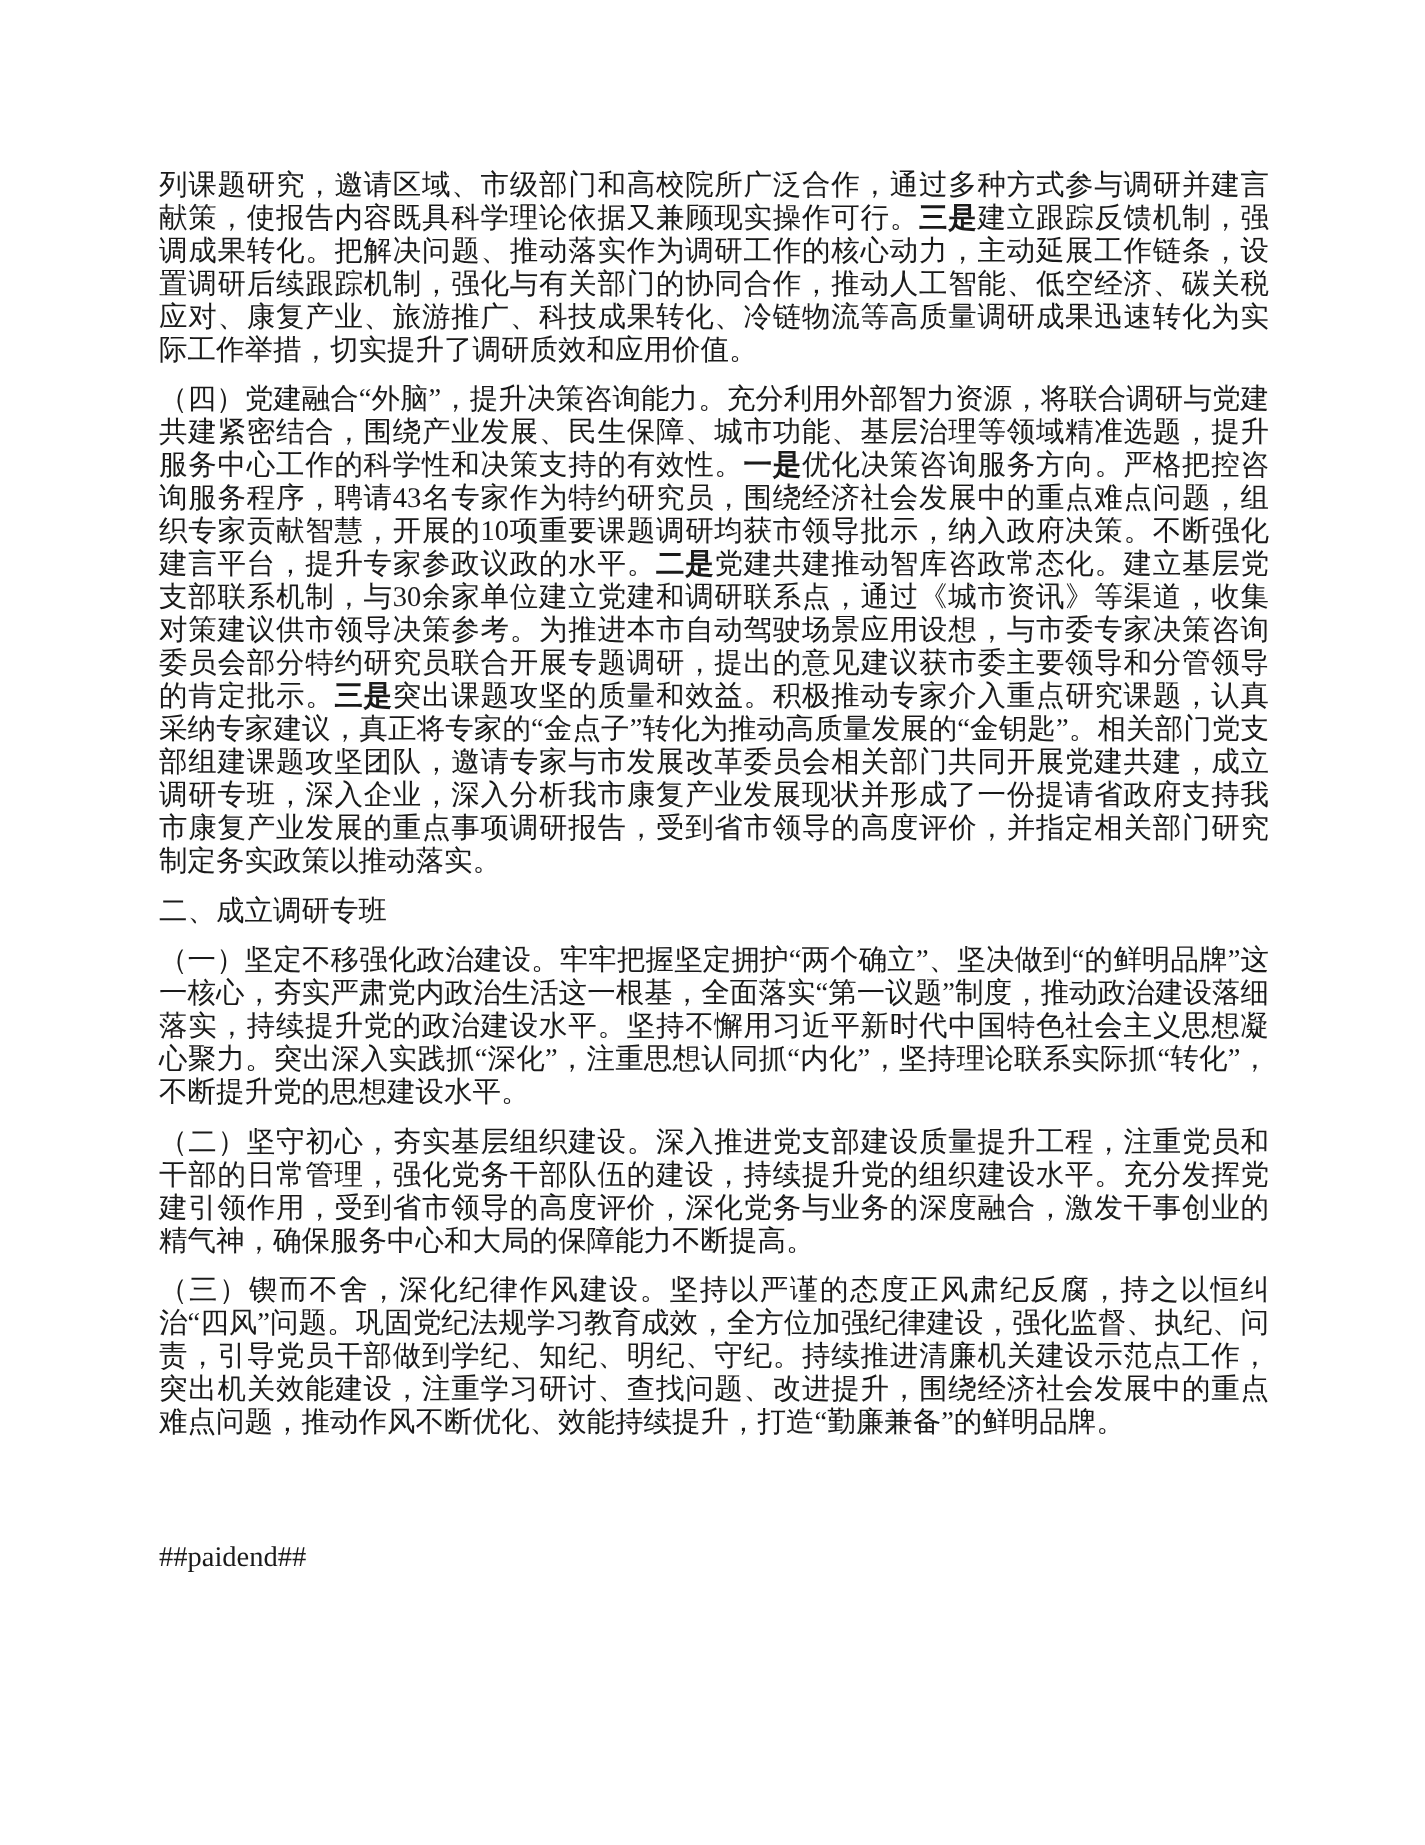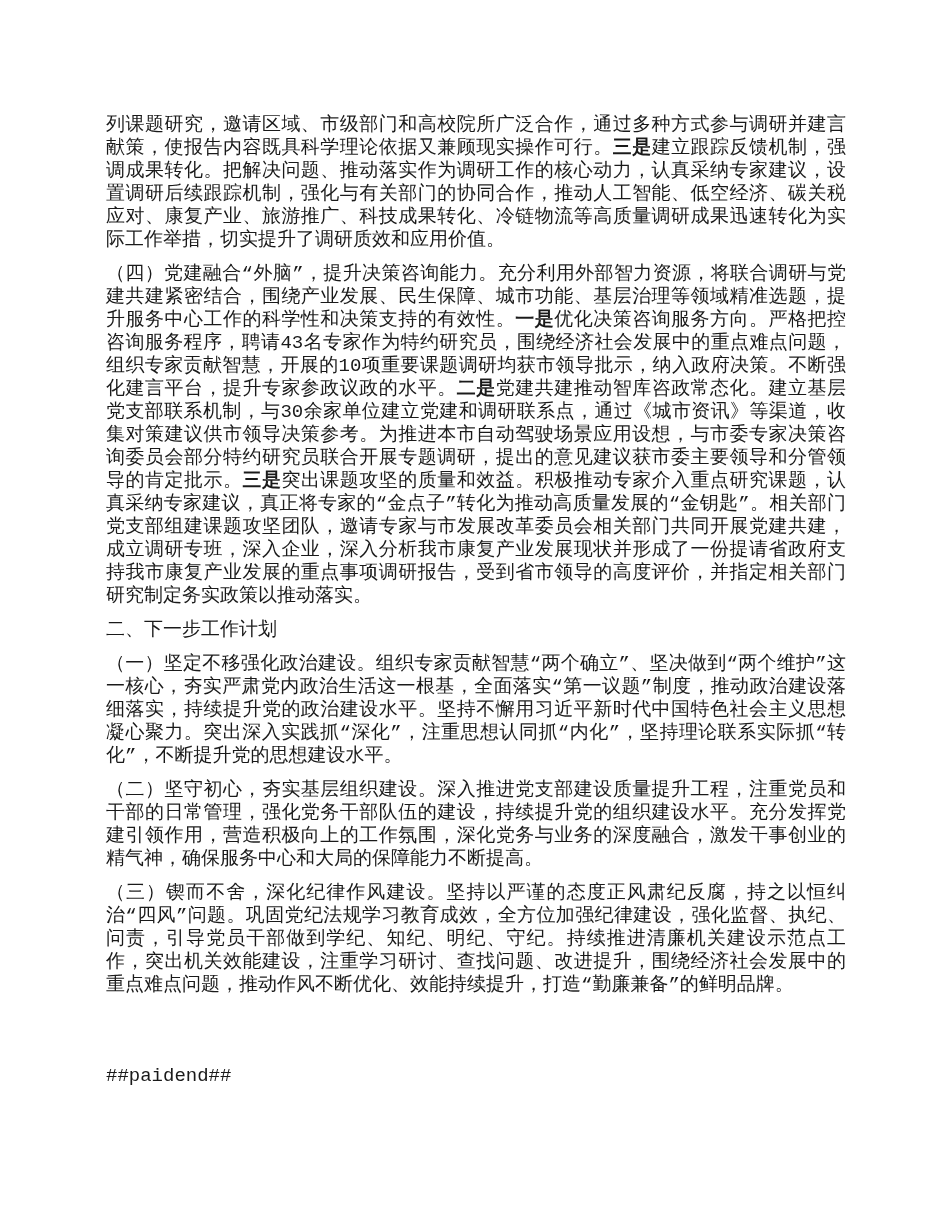--- a/index.html
+++ b/index.html
@@ -22,41 +22,41 @@
   .doc-body p.para {
     margin: 0 0 11px 0;
     font-family: "Liberation Serif", "DejaVu Serif", serif;
     font-size: 19px;
     line-height: 22px;
     color: #1a1a1a;
     text-align: justify;
     word-break: break-all;
   }
   .doc-body p.para span, .doc-body p.para b {
-    font-family: Liberation Mono, monospace;
+    font-family: Liberation Serif, serif;
   }
   .doc-body p.heading {
     text-align: left;
     font-weight: normal;
   }
   .doc-body p.end-marker {
     margin-top: 68px;
     text-align: left;
   }
   .doc-body b {
     font-weight: bold;
     margin-top: 32px;
   }
 </style>
 </head>
 <body>
 
 <div class="page">
   <div class="doc-body">
-      <p class="para body"><span>列课题研究，邀请区域、市级部门和高校院所广泛合作，通过多种方式参与调研并建言献策，使报告内容既具科学理论依据又兼顾现实操作可行。</span><b>三是</b><span>建立跟踪反馈机制，强调成果转化。把解决问题、推动落实作为调研工作的核心动力，认真采纳专家建议，设置调研后续跟踪机制，强化与有关部门的协同合作，推动人工智能、低空经济、碳关税应对、康复产业、旅游推广、科技成果转化、冷链物流等高质量调研成果迅速转化为实际工作举措，切实提升了调研质效和应用价值。</span></p>
+      <p class="para body"><span>列课题研究，邀请区域、市级部门和高校院所广泛合作，通过多种方式参与调研并建言献策，使报告内容既具科学理论依据又兼顾现实操作可行。</span><b>三是</b><span>建立跟踪反馈机制，强调成果转化。把解决问题、推动落实作为调研工作的核心动力，主动延展工作链条，设置调研后续跟踪机制，强化与有关部门的协同合作，推动人工智能、低空经济、碳关税应对、康复产业、旅游推广、科技成果转化、冷链物流等高质量调研成果迅速转化为实际工作举措，切实提升了调研质效和应用价值。</span></p>
       <p class="para body"><span>（四）党建融合“外脑”，提升决策咨询能力。充分利用外部智力资源，将联合调研与党建共建紧密结合，围绕产业发展、民生保障、城市功能、基层治理等领域精准选题，提升服务中心工作的科学性和决策支持的有效性。</span><b>一是</b><span>优化决策咨询服务方向。严格把控咨询服务程序，聘请43名专家作为特约研究员，围绕经济社会发展中的重点难点问题，组织专家贡献智慧，开展的10项重要课题调研均获市领导批示，纳入政府决策。不断强化建言平台，提升专家参政议政的水平。</span><b>二是</b><span>党建共建推动智库咨政常态化。建立基层党支部联系机制，与30余家单位建立党建和调研联系点，通过《城市资讯》等渠道，收集对策建议供市领导决策参考。为推进本市自动驾驶场景应用设想，与市委专家决策咨询委员会部分特约研究员联合开展专题调研，提出的意见建议获市委主要领导和分管领导的肯定批示。</span><b>三是</b><span>突出课题攻坚的质量和效益。积极推动专家介入重点研究课题，认真采纳专家建议，真正将专家的“金点子”转化为推动高质量发展的“金钥匙”。相关部门党支部组建课题攻坚团队，邀请专家与市发展改革委员会相关部门共同开展党建共建，成立调研专班，深入企业，深入分析我市康复产业发展现状并形成了一份提请省政府支持我市康复产业发展的重点事项调研报告，受到省市领导的高度评价，并指定相关部门研究制定务实政策以推动落实。</span></p>
-      <p class="para heading"><span>二、下一步工作计划</span></p>
-      <p class="para body"><span>（一）坚定不移强化政治建设。组织专家贡献智慧“两个确立”、坚决做到“两个维护”这一核心，夯实严肃党内政治生活这一根基，全面落实“第一议题”制度，推动政治建设落细落实，持续提升党的政治建设水平。坚持不懈用习近平新时代中国特色社会主义思想凝心聚力。突出深入实践抓“深化”，注重思想认同抓“内化”，坚持理论联系实际抓“转化”，不断提升党的思想建设水平。</span></p>
-      <p class="para body"><span>（二）坚守初心，夯实基层组织建设。深入推进党支部建设质量提升工程，注重党员和干部的日常管理，强化党务干部队伍的建设，持续提升党的组织建设水平。充分发挥党建引领作用，营造积极向上的工作氛围，深化党务与业务的深度融合，激发干事创业的精气神，确保服务中心和大局的保障能力不断提高。</span></p>
+      <p class="para heading"><span>二、成立调研专班</span></p>
+      <p class="para body"><span>（一）坚定不移强化政治建设。牢牢把握坚定拥护“两个确立”、坚决做到“的鲜明品牌”这一核心，夯实严肃党内政治生活这一根基，全面落实“第一议题”制度，推动政治建设落细落实，持续提升党的政治建设水平。坚持不懈用习近平新时代中国特色社会主义思想凝心聚力。突出深入实践抓“深化”，注重思想认同抓“内化”，坚持理论联系实际抓“转化”，不断提升党的思想建设水平。</span></p>
+      <p class="para body"><span>（二）坚守初心，夯实基层组织建设。深入推进党支部建设质量提升工程，注重党员和干部的日常管理，强化党务干部队伍的建设，持续提升党的组织建设水平。充分发挥党建引领作用，受到省市领导的高度评价，深化党务与业务的深度融合，激发干事创业的精气神，确保服务中心和大局的保障能力不断提高。</span></p>
       <p class="para body"><span>（三）锲而不舍，深化纪律作风建设。坚持以严谨的态度正风肃纪反腐，持之以恒纠治“四风”问题。巩固党纪法规学习教育成效，全方位加强纪律建设，强化监督、执纪、问责，引导党员干部做到学纪、知纪、明纪、守纪。持续推进清廉机关建设示范点工作，突出机关效能建设，注重学习研讨、查找问题、改进提升，围绕经济社会发展中的重点难点问题，推动作风不断优化、效能持续提升，打造“勤廉兼备”的鲜明品牌。</span></p>
       <p class="para end-marker"><span>##paidend##</span></p>
     </div>
 </div>
 
 </body></html>

